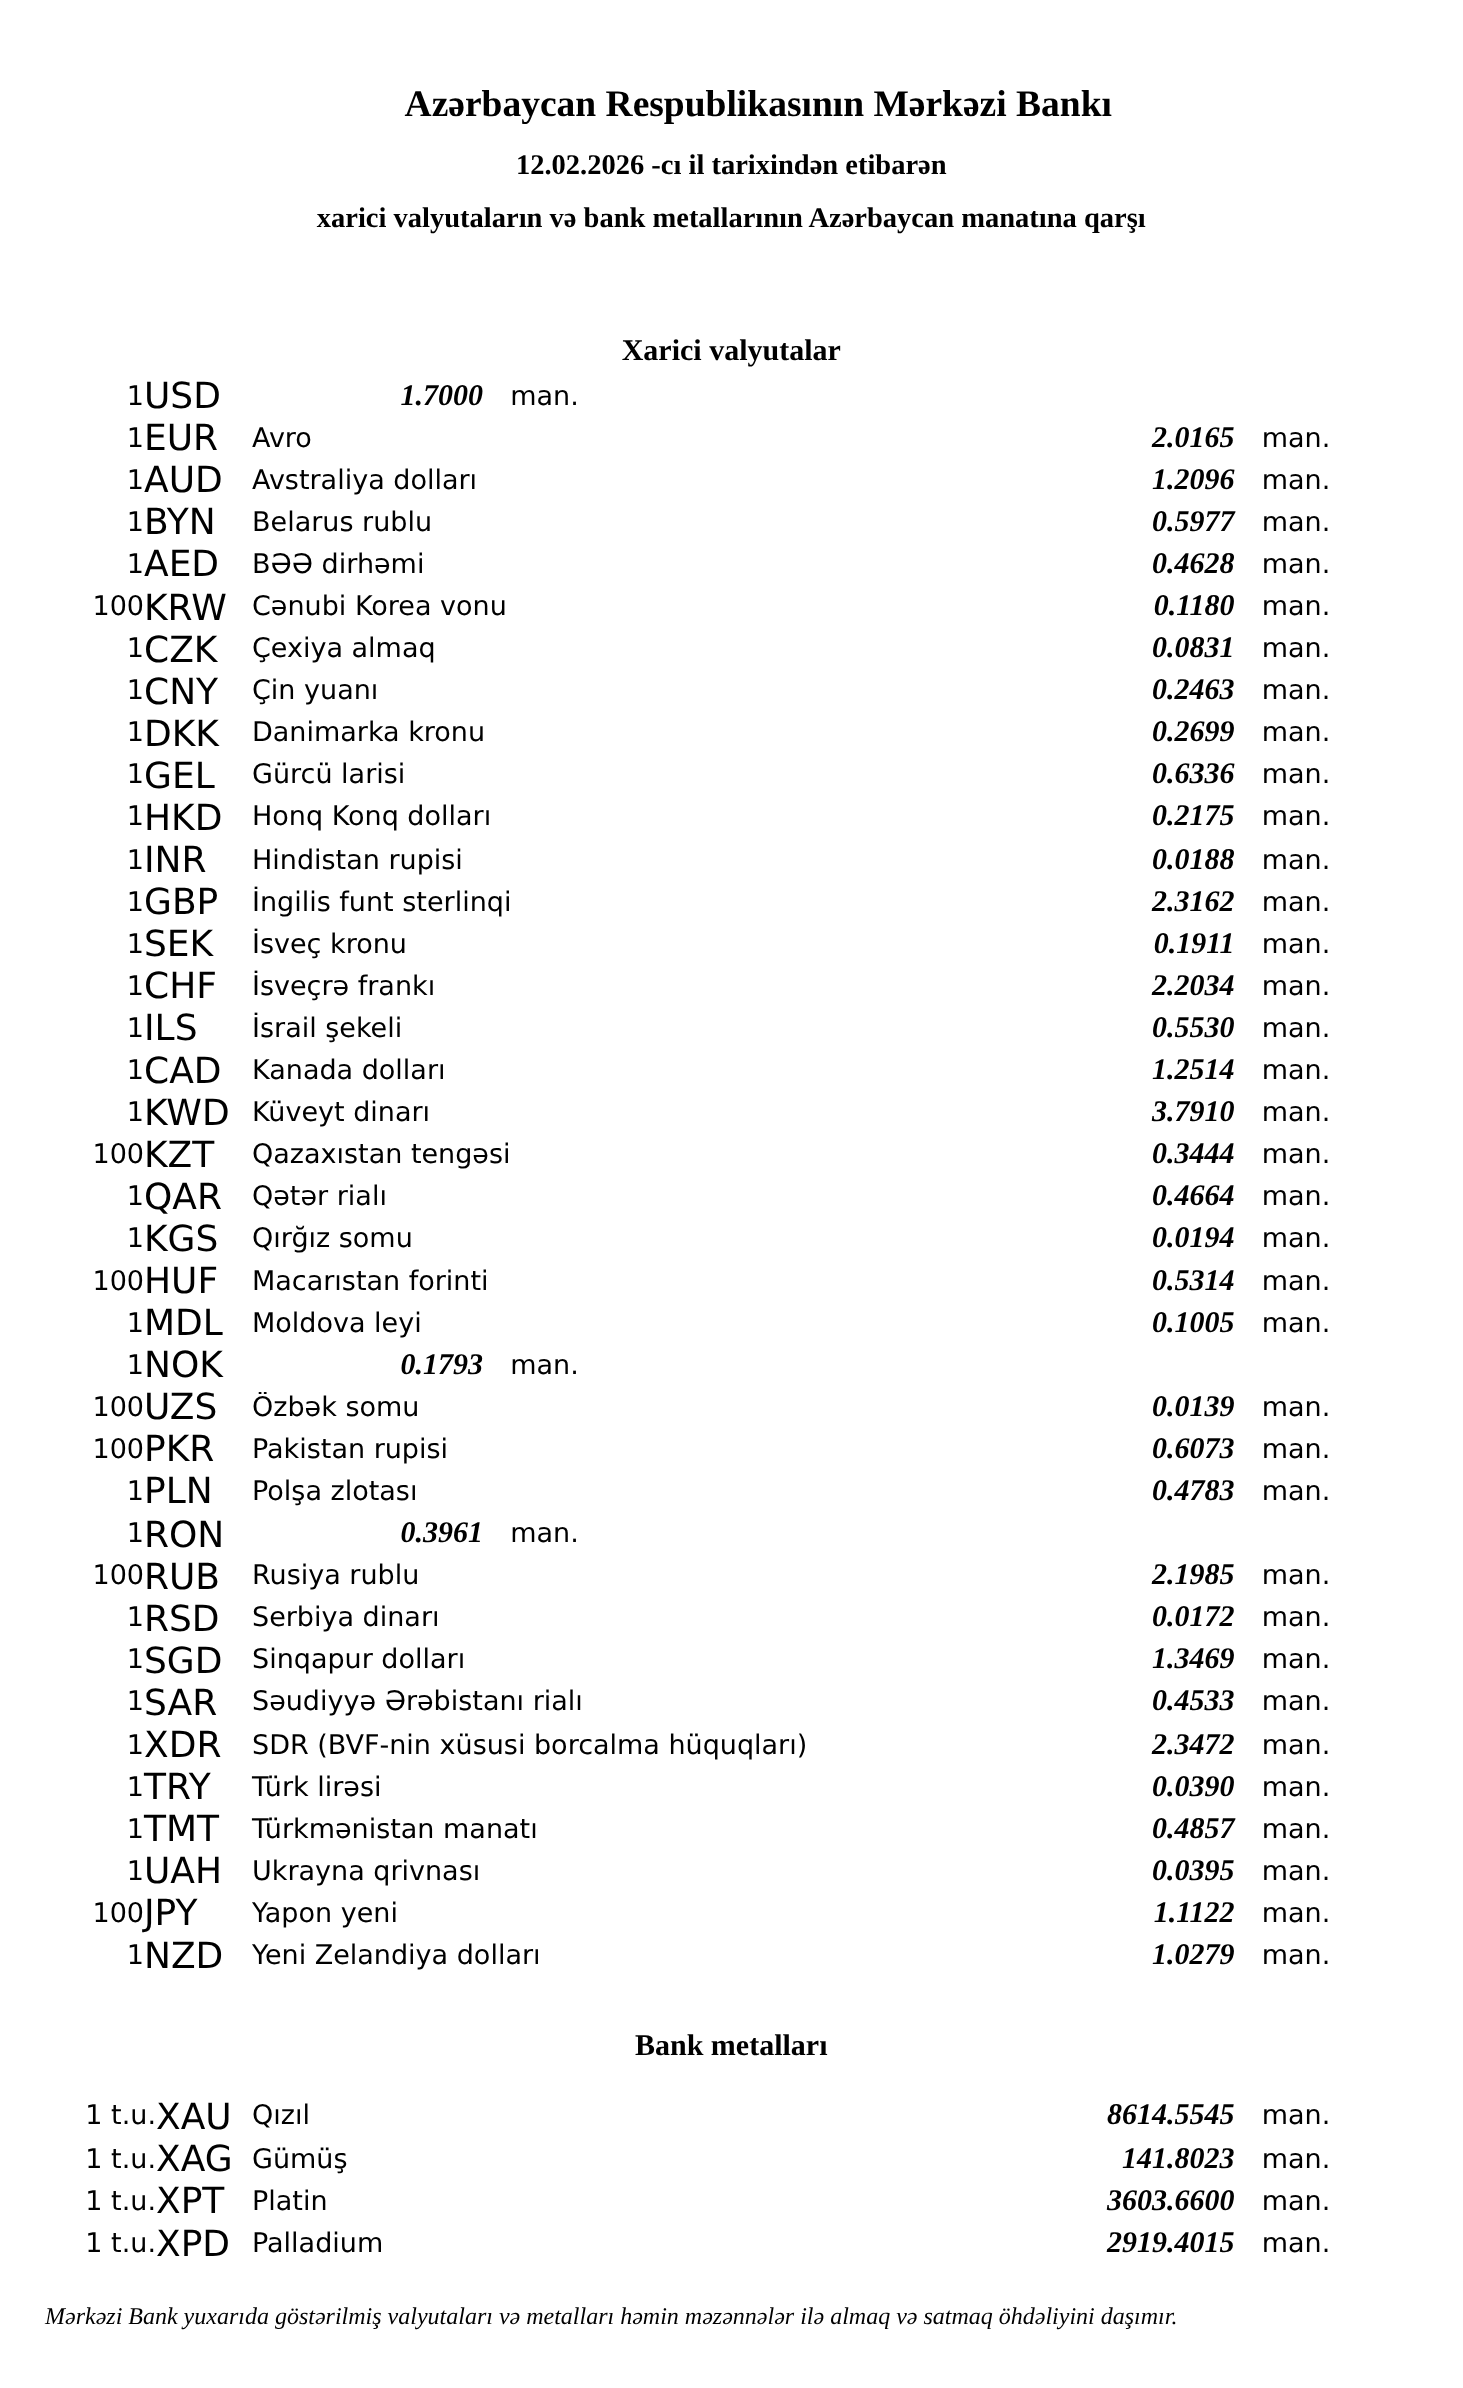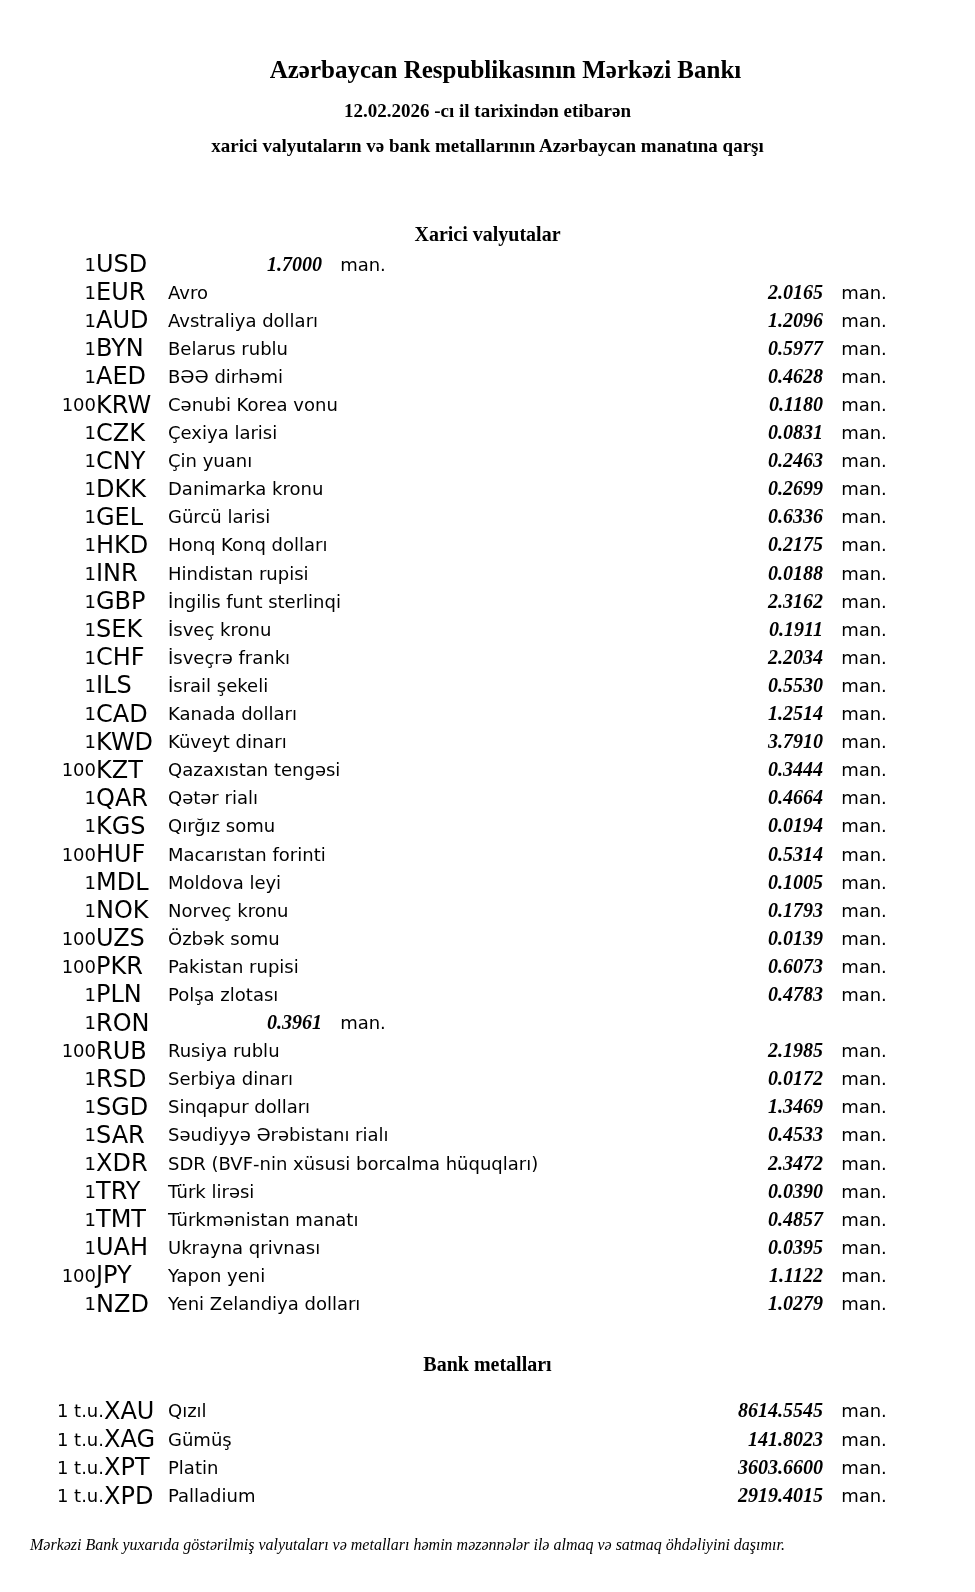--- a/index.html
+++ b/index.html
@@ -149,21 +149,21 @@
       <div class="row">
     <span class="cell qty">100</span>
     <span class="cell code">KRW</span>
     <span class="cell name">Cənubi Korea vonu</span>
     <span class="cell rate">0.1180</span>
     <span class="cell man">man.</span>
   </div>
       <div class="row">
     <span class="cell qty">1</span>
     <span class="cell code">CZK</span>
-    <span class="cell name">Çexiya larisi</span>
+    <span class="cell name">Çexiya almaq</span>
     <span class="cell rate">0.0831</span>
     <span class="cell man">man.</span>
   </div>
       <div class="row">
     <span class="cell qty">1</span>
     <span class="cell code">CNY</span>
     <span class="cell name">Çin yuanı</span>
     <span class="cell rate">0.2463</span>
     <span class="cell man">man.</span>
   </div>
@@ -268,21 +268,20 @@
       <div class="row">
     <span class="cell qty">1</span>
     <span class="cell code">MDL</span>
     <span class="cell name">Moldova leyi</span>
     <span class="cell rate">0.1005</span>
     <span class="cell man">man.</span>
   </div>
       <div class="row">
     <span class="cell qty">1</span>
     <span class="cell code">NOK</span>
-    <span class="cell name">Norveç kronu</span>
     <span class="cell rate">0.1793</span>
     <span class="cell man">man.</span>
   </div>
       <div class="row">
     <span class="cell qty">100</span>
     <span class="cell code">UZS</span>
     <span class="cell name">Özbək somu</span>
     <span class="cell rate">0.0139</span>
     <span class="cell man">man.</span>
   </div>

